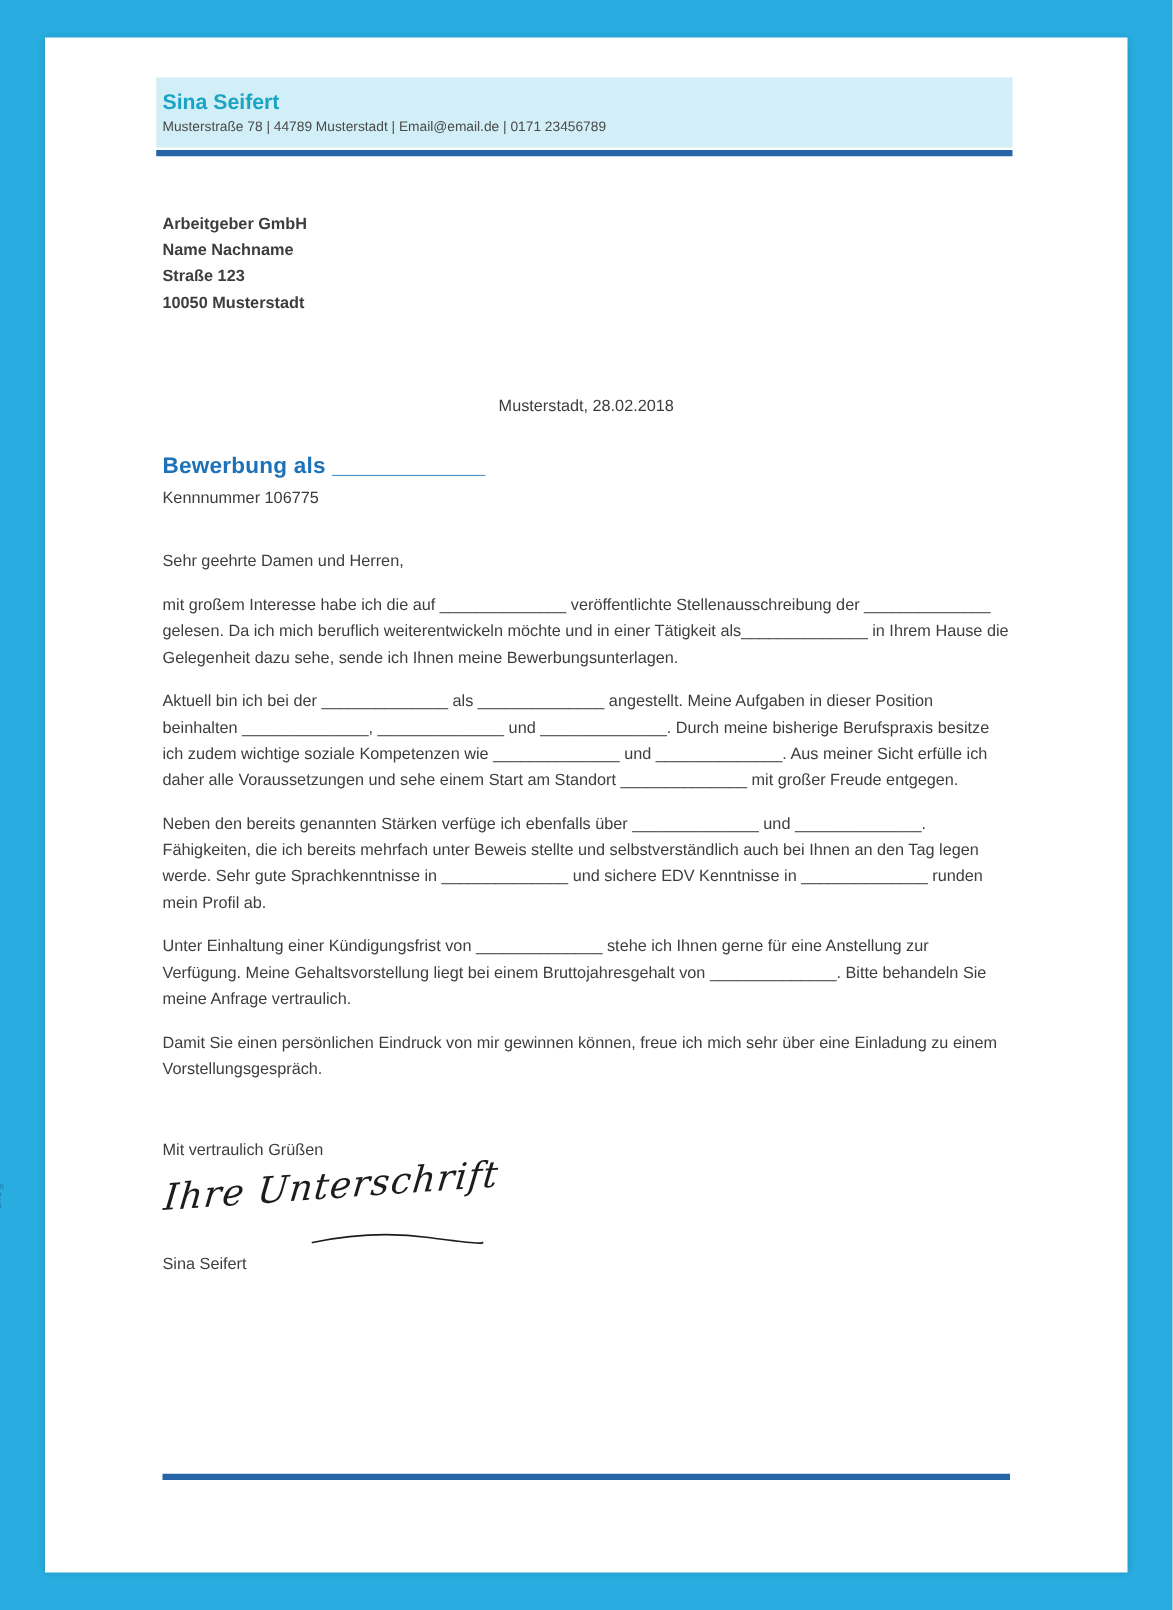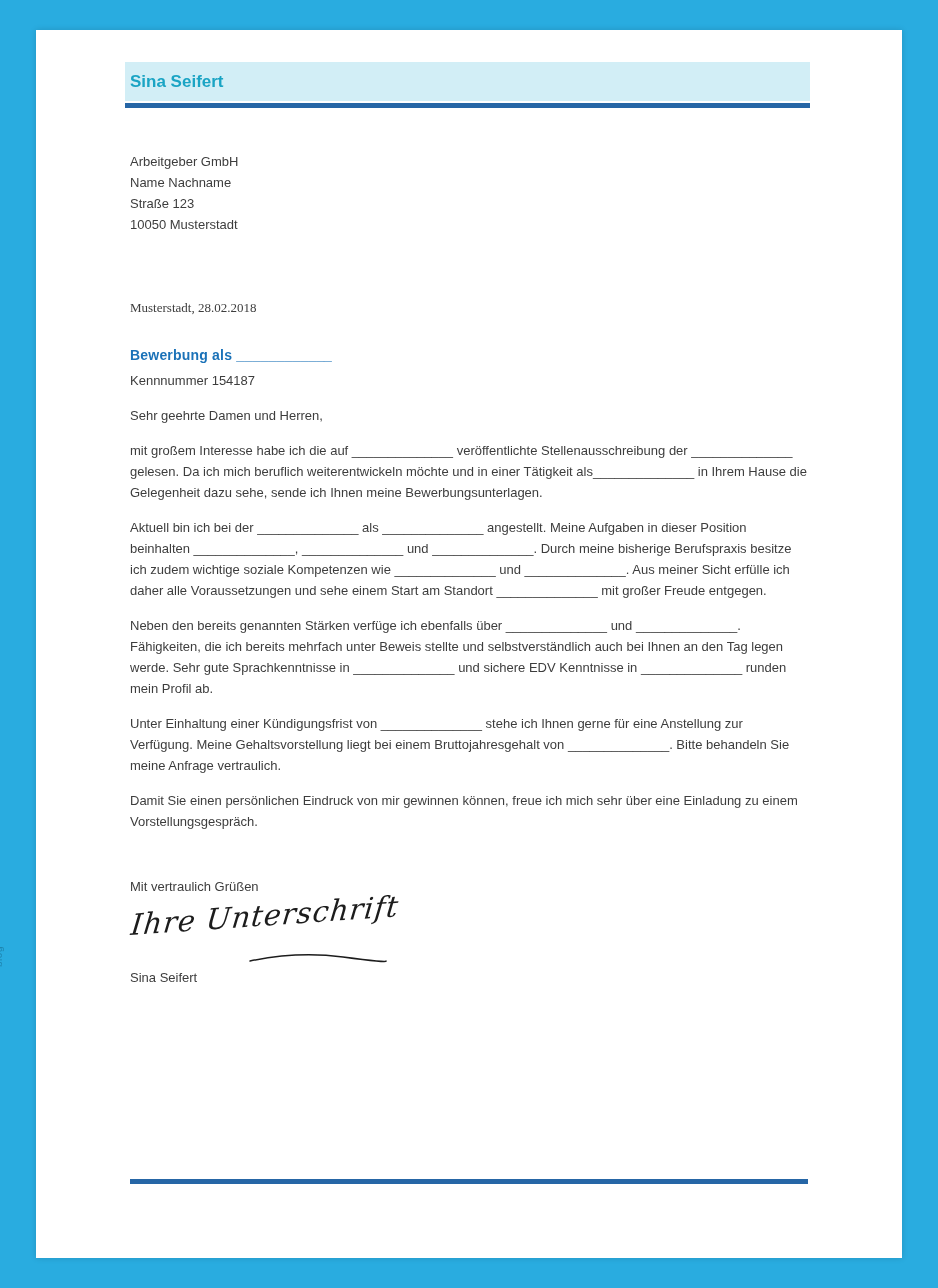--- a/index.html
+++ b/index.html
@@ -65,39 +65,39 @@
     margin-top: 2px;
   }
   .rule.bottom {
     position: absolute;
     left: 94px;
     right: 94px;
     bottom: 74px;
   }
   .recipient {
     margin-top: 43px;
+    font-weight: bold;
   }
   .date {
-    text-align: left;
+    text-align: center;
     margin-top: 62px;
-    font-family: Liberation Serif, serif;
   }
   .subject {
     margin-top: 25px;
     color: var(--heading);
-    font-size: 14px;
+    font-size: 18px;
     font-weight: bold;
     line-height: 24px;
     letter-spacing: 0.2px;
   }
   .ref {
     margin-top: 3px;
   }
   .salutation {
-    margin-top: 14px;
+    margin-top: 30px;
   }
   .para {
     margin-top: 14px;
   }
   .para + .para {
   }
   .closing {
     margin-top: 44px;
   }
   .signature-wrap {
@@ -135,34 +135,35 @@
   }
 </style>
 </head>
 <body>
 
 <div class="canvas">
   <div class="page">
 
     <div class="header-band">
       <div class="name">Sina Seifert</div>
+      <div class="contact">Musterstraße 78  |  44789 Musterstadt  |  Email@email.de  |  0171 23456789</div>
     </div>
     <div class="rule top"></div>
 
     <div class="recipient">
       <div>Arbeitgeber GmbH</div>
       <div>Name Nachname</div>
       <div>Straße 123</div>
       <div>10050 Musterstadt</div>
     </div>
 
     <div class="date">Musterstadt, 28.02.2018</div>
 
     <h1 class="subject">Bewerbung als ____________</h1>
-    <div class="ref">Kennnummer 154187</div>
+    <div class="ref">Kennnummer 106775</div>
 
     <p class="salutation">Sehr geehrte Damen und Herren,</p>
 
     <p class="para">mit großem Interesse habe ich die auf ______________ veröffentlichte Stellenausschreibung der ______________ gelesen. Da ich mich beruflich weiterentwickeln möchte und in einer Tätigkeit als______________ in Ihrem Hause die Gelegenheit dazu sehe, sende ich Ihnen meine Bewerbungsunterlagen.</p>
     <p class="para">Aktuell bin ich bei der ______________ als ______________ angestellt. Meine Aufgaben in dieser Position beinhalten ______________, ______________ und ______________. Durch meine bisherige Berufspraxis besitze ich zudem wichtige soziale Kompetenzen wie ______________ und ______________. Aus meiner Sicht erfülle ich daher alle Voraussetzungen und sehe einem Start am Standort ______________ mit großer Freude entgegen.</p>
     <p class="para">Neben den bereits genannten Stärken verfüge ich ebenfalls über ______________ und ______________. Fähigkeiten, die ich bereits mehrfach unter Beweis stellte und selbstverständlich auch bei Ihnen an den Tag legen werde. Sehr gute Sprachkenntnisse in ______________ und sichere EDV Kenntnisse in ______________ runden mein Profil ab.</p>
     <p class="para">Unter Einhaltung einer Kündigungsfrist von ______________ stehe ich Ihnen gerne für eine Anstellung zur Verfügung. Meine Gehaltsvorstellung liegt bei einem Bruttojahresgehalt von ______________. Bitte behandeln Sie meine Anfrage vertraulich.</p>
     <p class="para">Damit Sie einen persönlichen Eindruck von mir gewinnen können, freue ich mich sehr über eine Einladung zu einem Vorstellungsgespräch.</p>
 
     <p class="closing">Mit vertraulich Grüßen</p>

